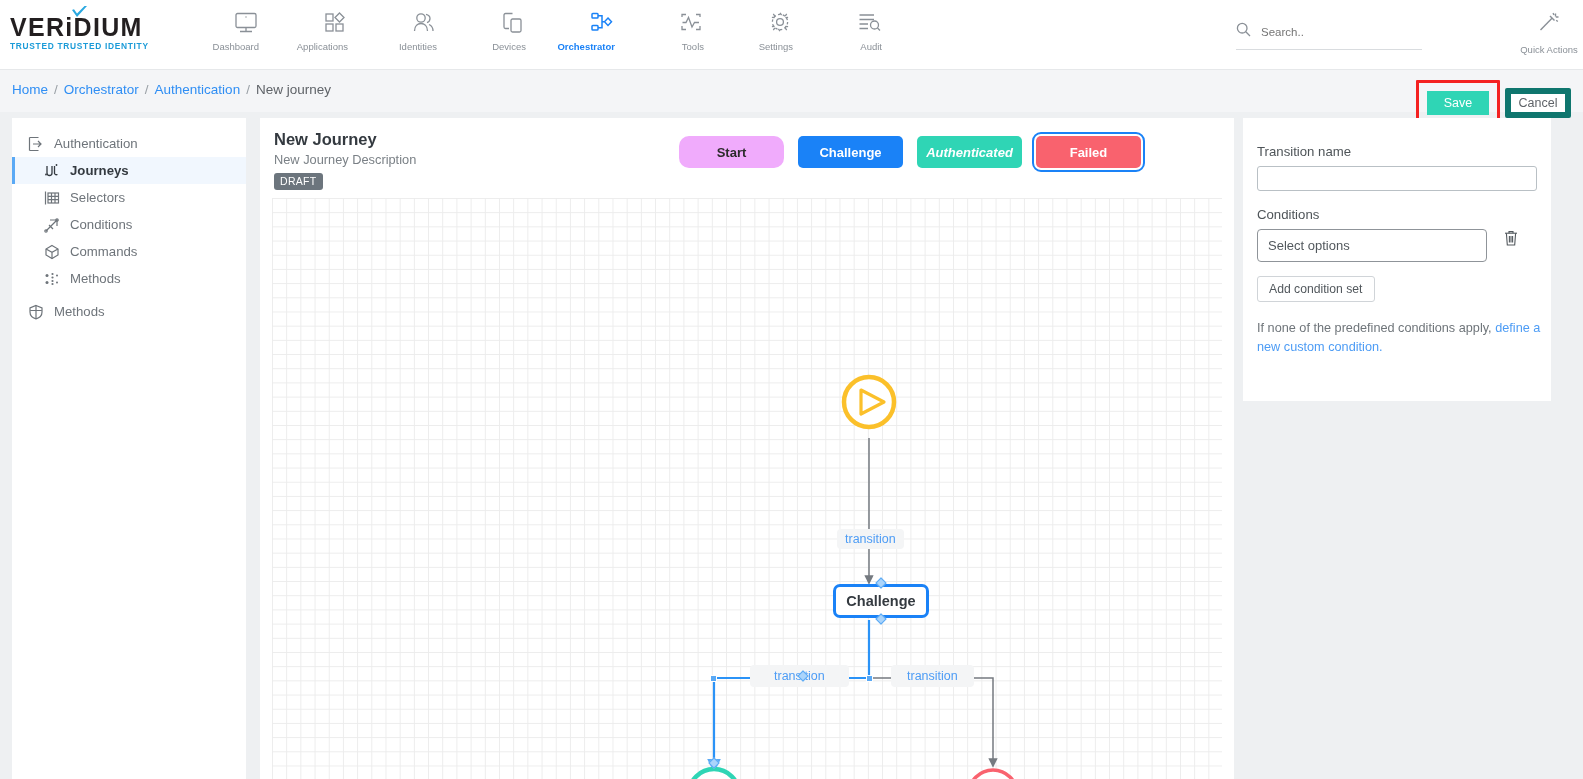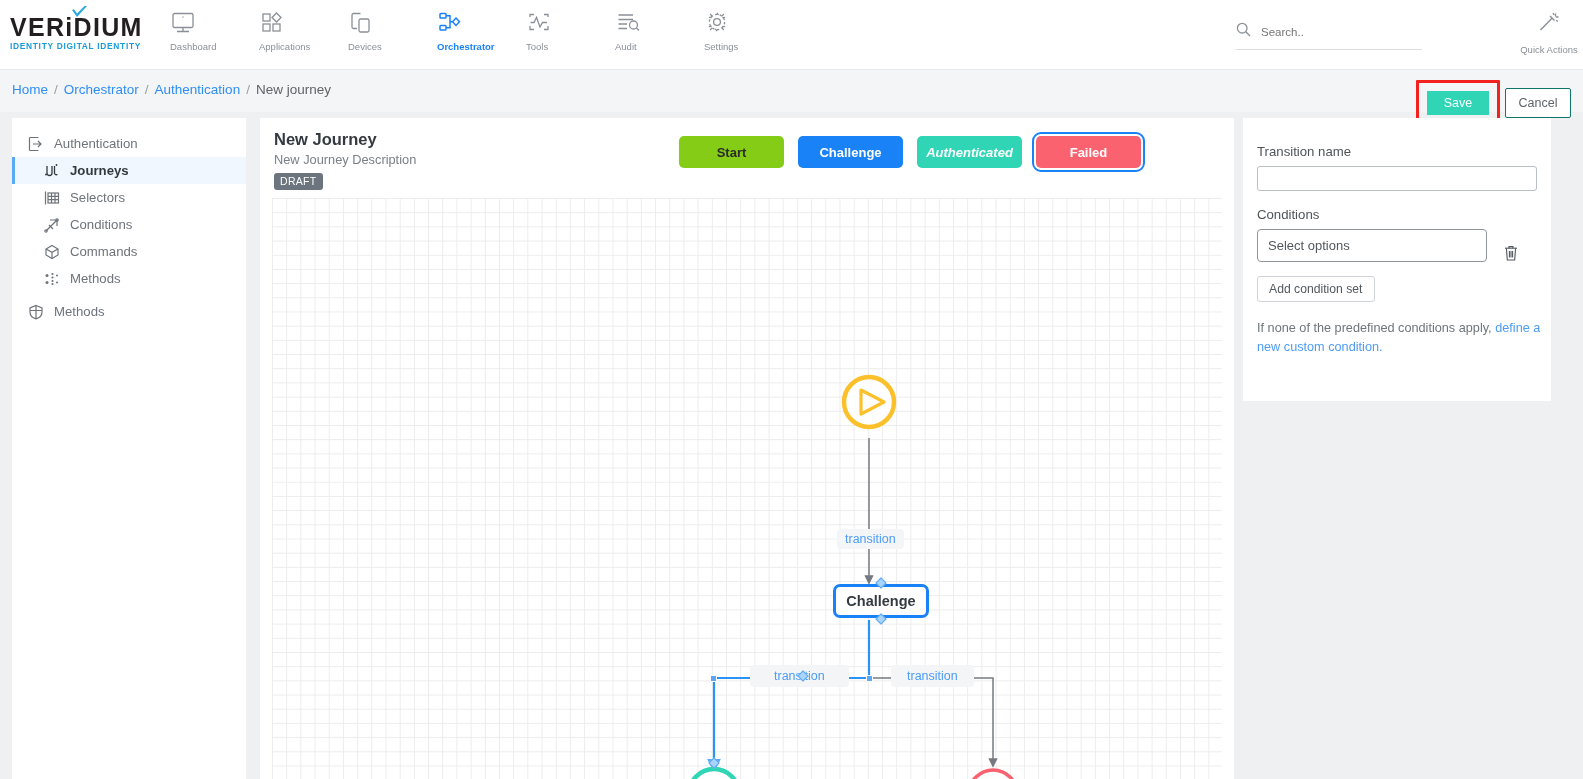--- a/index.html
+++ b/index.html
@@ -26,21 +26,21 @@
     position: absolute; left: 61px; top: -8px;
     width: 17px; height: 14px;
   }
   .logo-sub {
     font-size: 8.4px; letter-spacing: 0.7px; color: #1b9bd8;
     font-weight: bold; margin-top: 1px;
   }
   .nav { position: absolute; left: 170px; top: 0; height: 70px; display: flex; }
   .nav-item {
     width: 89px; height: 52px;
-    display: flex; flex-direction: column; align-items: flex-start;
+    display: flex; flex-direction: column; align-items: flex-end;
     justify-content: flex-start; padding-top: 9px;
     color: #8a9097; cursor: pointer;
   }
   .nav-item .nav-ico { height: 30px; display: flex; align-items: center; }
   .nav-item .nav-lbl { font-size: 9.5px; margin-top: 5px; white-space: nowrap; }
   .nav-item.active { color: #1a82f7; }
   .nav-item.active .nav-lbl { font-weight: bold; }
 
   .search-wrap { position: absolute; left: 1236px; top: 22px; width: 186px; }
   .search-row { display: flex; align-items: center; gap: 10px; }
@@ -74,21 +74,21 @@
   .actbtns { position: absolute; right: 12px; top: 80px; display: flex; align-items: center; }
   .save-outline {
     border: 3px solid #f42121; padding: 8px; display: flex; border-radius: 1px;
   }
   .btn-save {
     background: #2fd5b5; color: #ffffff; border: none;
     font-size: 12.5px; width: 62px; height: 24px; cursor: pointer;
     font-family: "Liberation Sans", sans-serif;
   }
   .btn-cancel {
-    background: #ffffff; color: #5f6368; border: 1px solid #0f766e;
+    background: #ffffff; color: #5f6368; border: 6px solid #0f766e;
     font-size: 12.5px; width: 66px; height: 30px; cursor: pointer;
     border-radius: 2px; margin-left: 5px;
     font-family: "Liberation Sans", sans-serif;
   }
 
   
   .sidebar {
     position: absolute; left: 12px; top: 118px; width: 234px; height: 661px;
     background: #ffffff;
   }
@@ -168,21 +168,21 @@
     background: #ffffff;
   }
   .rp-inner { padding: 26px 18px 0 14px; }
   .rp-label { font-size: 13.2px; color: #4e5458; margin-bottom: 7px; }
   .rp-input {
     width: 280px; height: 25px; border: 1px solid #b9c0c5; border-radius: 3px;
     outline: none; font-size: 12.5px; padding: 0 7px;
     font-family: "Liberation Sans", sans-serif; color: #343a40;
   }
   .rp-gap { height: 16px; }
-  .rp-cond-row { display: flex; align-items: flex-end; gap: 16px; }
+  .rp-cond-row { display: flex; align-items: flex-start; gap: 16px; }
   .rp-select {
     width: 230px; height: 33px; border: 1px solid #8f9499; border-radius: 4px;
     display: flex; align-items: center; padding-left: 10px;
     font-size: 13px; color: #52585d; cursor: pointer; background: #fff;
   }
   .trash-btn { cursor: pointer; width: 20px; display: flex; align-items: center; }
   .btn-addcond {
     margin-top: 14px; height: 26px; padding: 4px 11px;
     background: #ffffff; border: 1px solid #d0d4d8; border-radius: 3px;
     font-size: 12.2px; color: #52585d; cursor: pointer;
@@ -198,21 +198,21 @@
 
 <div class="topbar">
 
   <div class="logo">
     <div class="logo-main">
       <span>VER</span><span class="dot-i">i</span><span>DIUM</span>
       <svg class="logo-check" viewBox="0 0 17 14">
         <path d="M1 4 L6 11 L16 0 L13.5 0 L6 7.5 L3 3.2 Z" fill="#29a8e0"></path>
       </svg>
     </div>
-    <div class="logo-sub">IDENTITY DIGITAL IDENTITY</div>
+    <div class="logo-sub">TRUSTED TRUSTED IDENTITY</div>
   </div>
 
   <div class="nav">
 
     <div class="nav-item">
       <span class="nav-ico">
         <svg width="26" height="24" viewBox="0 0 26 24" fill="none" stroke="currentColor" stroke-width="1.3">
           <rect x="3" y="2.5" width="20" height="14" rx="1.5"></rect>
           <circle cx="13" cy="6" r="0.7" fill="currentColor" stroke="none"></circle>
           <path d="M13 16.5 V20 M7 20.5 H19"></path>
@@ -226,20 +226,31 @@
         <svg width="26" height="24" viewBox="0 0 26 24" fill="none" stroke="currentColor" stroke-width="1.3">
           <rect x="4" y="3" width="7" height="7"></rect>
           <rect x="4" y="13" width="7" height="7"></rect>
           <rect x="14" y="13" width="7" height="7"></rect>
           <path d="M17.5 2 L22 6.5 L17.5 11 L13 6.5 Z"></path>
         </svg>
       </span>
       <span class="nav-lbl">Applications</span>
     </div>
 
+    <div class="nav-item">
+      <span class="nav-ico">
+        <svg width="26" height="24" viewBox="0 0 26 24" fill="none" stroke="currentColor" stroke-width="1.3">
+          <circle cx="10" cy="7" r="4.2"></circle>
+          <path d="M3.5 20 C3.5 14.5 7 12.5 10 12.5 C13 12.5 16.5 14.5 16.5 20"></path>
+          <path d="M15 3.4 C17.6 3.9 19 5.6 19 7.6 C19 9.5 17.8 11 16 11.6"></path>
+          <path d="M18 13.5 C20.8 14.6 22 16.8 22 20"></path>
+        </svg>
+      </span>
+      <span class="nav-lbl">Identities</span>
+    </div>
 
     <div class="nav-item">
       <span class="nav-ico">
         <svg width="26" height="24" viewBox="0 0 26 24" fill="none" stroke="currentColor" stroke-width="1.3">
           <path d="M12.5 2.5 H5.5 A1.5 1.5 0 0 0 4 4 V16 A1.5 1.5 0 0 0 5.5 17.5 H9"></path>
           <rect x="11" y="8" width="10" height="13" rx="1.5"></rect>
         </svg>
       </span>
       <span class="nav-lbl">Devices</span>
     </div>
@@ -262,37 +273,37 @@
           <path d="M4 6 V3.5 H8 M18 3.5 H22 V6 M22 15 V18.5 H18 M8 18.5 H4 V15"></path>
           <path d="M4.5 11.5 H8 L10.5 6.5 L14 16 L16.5 11.5 H21"></path>
         </svg>
       </span>
       <span class="nav-lbl">Tools</span>
     </div>
 
     <div class="nav-item">
       <span class="nav-ico">
         <svg width="26" height="24" viewBox="0 0 26 24" fill="none" stroke="currentColor" stroke-width="1.3">
+          <circle cx="13" cy="11" r="3.4"></circle>
+          <path d="M13 1.8 L14.6 4.2 M13 20.2 L11.4 17.8 M4.9 6.3 L7.6 6.7 M21.1 15.7 L18.4 15.3 M4.9 15.7 L7.6 15.3 M21.1 6.3 L18.4 6.7 M6.3 2.9 L7.8 5.2 M19.7 19.1 L18.2 16.8 M19.7 2.9 L18.2 5.2 M6.3 19.1 L7.8 16.8"></path>
+          <circle cx="13" cy="11" r="7.6" stroke-dasharray="2.4 2.4"></circle>
+        </svg>
+      </span>
+      <span class="nav-lbl">Settings</span>
+    </div>
+
+    <div class="nav-item">
+      <span class="nav-ico">
+        <svg width="26" height="24" viewBox="0 0 26 24" fill="none" stroke="currentColor" stroke-width="1.3">
           <path d="M3.5 4 H18 M3.5 8.5 H18 M3.5 13 H12 M3.5 17.5 H12"></path>
           <circle cx="18.5" cy="14" r="4"></circle>
           <path d="M21.5 17 L24 19.5"></path>
         </svg>
       </span>
       <span class="nav-lbl">Audit</span>
-    </div>
-
-    <div class="nav-item">
-      <span class="nav-ico">
-        <svg width="26" height="24" viewBox="0 0 26 24" fill="none" stroke="currentColor" stroke-width="1.3">
-          <circle cx="13" cy="11" r="3.4"></circle>
-          <path d="M13 1.8 L14.6 4.2 M13 20.2 L11.4 17.8 M4.9 6.3 L7.6 6.7 M21.1 15.7 L18.4 15.3 M4.9 15.7 L7.6 15.3 M21.1 6.3 L18.4 6.7 M6.3 2.9 L7.8 5.2 M19.7 19.1 L18.2 16.8 M19.7 2.9 L18.2 5.2 M6.3 19.1 L7.8 16.8"></path>
-          <circle cx="13" cy="11" r="7.6" stroke-dasharray="2.4 2.4"></circle>
-        </svg>
-      </span>
-      <span class="nav-lbl">Settings</span>
     </div>
   </div>
 
   <div class="search-wrap">
     <div class="search-row">
       <span>
         <svg width="15" height="15" viewBox="0 0 15 15" fill="none" stroke="#8a9097" stroke-width="1.3">
           <circle cx="6.2" cy="6.2" r="4.8"></circle>
             <path d="M9.8 9.8 L14 14"></path>
         </svg>
@@ -432,21 +443,21 @@
 
 <div class="main">
 
   <div class="jtitle">
     <div class="jtitle-h">New Journey</div>
     <div class="jtitle-d">New Journey Description</div>
     <div class="badge-draft">DRAFT</div>
   </div>
 
   <div class="nodebtns">
-    <button class="nodebtn" style="background:#84cc16;color:#2b2b2b;width:105px;">Start</button>
+    <button class="nodebtn" style="background:#f0abfc;color:#2b2b2b;width:105px;border-radius:10px;">Start</button>
     <button class="nodebtn" style="background:#1a82f7;width:105px;">Challenge</button>
     <button class="nodebtn" style="background:#2fd5b5;width:105px;font-style:italic;">Authenticated</button>
     <button class="nodebtn sel" style="background:#f9626e;width:105px;">Failed</button>
   </div>
 
   <div class="canvas">
 
     <svg class="canvas-svg" width="950" height="581">
       <defs>
         <marker id="ah-gray" markerWidth="7" markerHeight="7" refX="3.2" refY="3.1" orient="auto">

